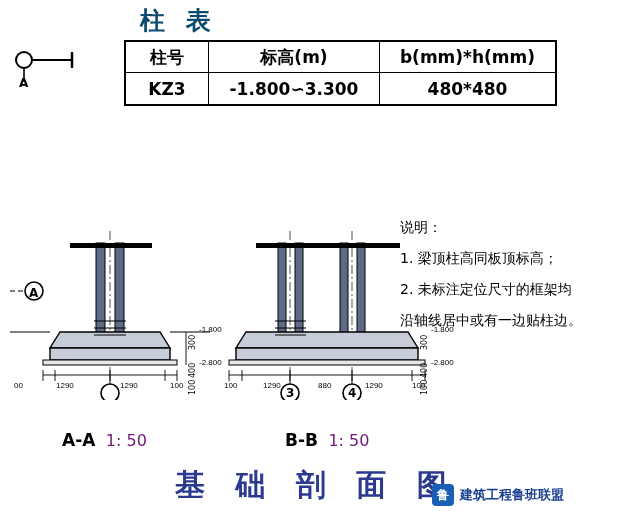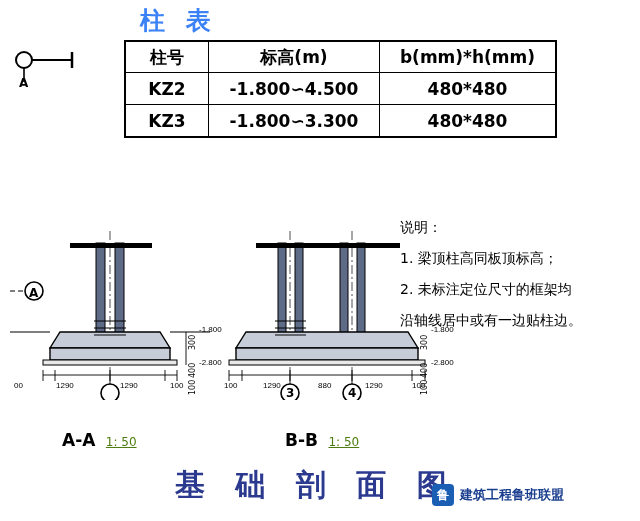--- a/index.html
+++ b/index.html
@@ -9,21 +9,21 @@
     font-family:"Liberation Sans", sans-serif;
     position:relative;
     overflow:hidden;
   }
   .abs{position:absolute;}
 
   
   #table-title{
     left:140px;top:4px;
     font-family:"DejaVu Sans", sans-serif;
-    font-size:25px;font-weight:bold;color:#3b82f6;
+    font-size:25px;font-weight:bold;color:#0c4a6e;
     letter-spacing:6px;
   }
 
   
   #column-table{
     left:124px;top:40px;
     border-collapse:collapse;
     border:2px solid #000;
   }
   #column-table td,#column-table th{
@@ -61,21 +61,21 @@
     letter-spacing:10px;
   }
 
   
   .sec-cap{
     font-family:"DejaVu Sans", sans-serif;
     font-size:17px;font-weight:bold;color:#000;
   }
   .sec-scale{
     font-family:"DejaVu Sans", sans-serif;
-    font-size:12px;font-weight:normal;color:#4d7c0f;text-decoration:underline;
+    font-size:16px;font-weight:normal;color:#701a75;
   }
 
   
   #logo-badge{
     left:432px;top:484px;
     display:flex;align-items:center;gap:6px;
   }
   #logo-mark{
     width:22px;height:22px;border-radius:4px;
     background:#1a5fb4;
@@ -124,25 +124,20 @@
 <table class="abs" id="column-table">
   <thead>
     <tr>
       <th class="col-a">柱号</th>
       <th class="col-b">标高(m)</th>
       <th class="col-c">b(mm)*h(mm)</th>
     </tr>
   </thead>
   <tbody>
     <tr>
-      <td>KZ2</td>
-      <td>-1.800∽4.500</td>
-      <td>480*480</td>
-    </tr>
-    <tr>
       <td>KZ3</td>
       <td>-1.800∽3.300</td>
       <td>480*480</td>
     </tr>
   </tbody>
 </table>
 
 <div class="abs" id="notes">
   <div>说明：</div>
   <div>1. 梁顶柱高同板顶标高；</div>

